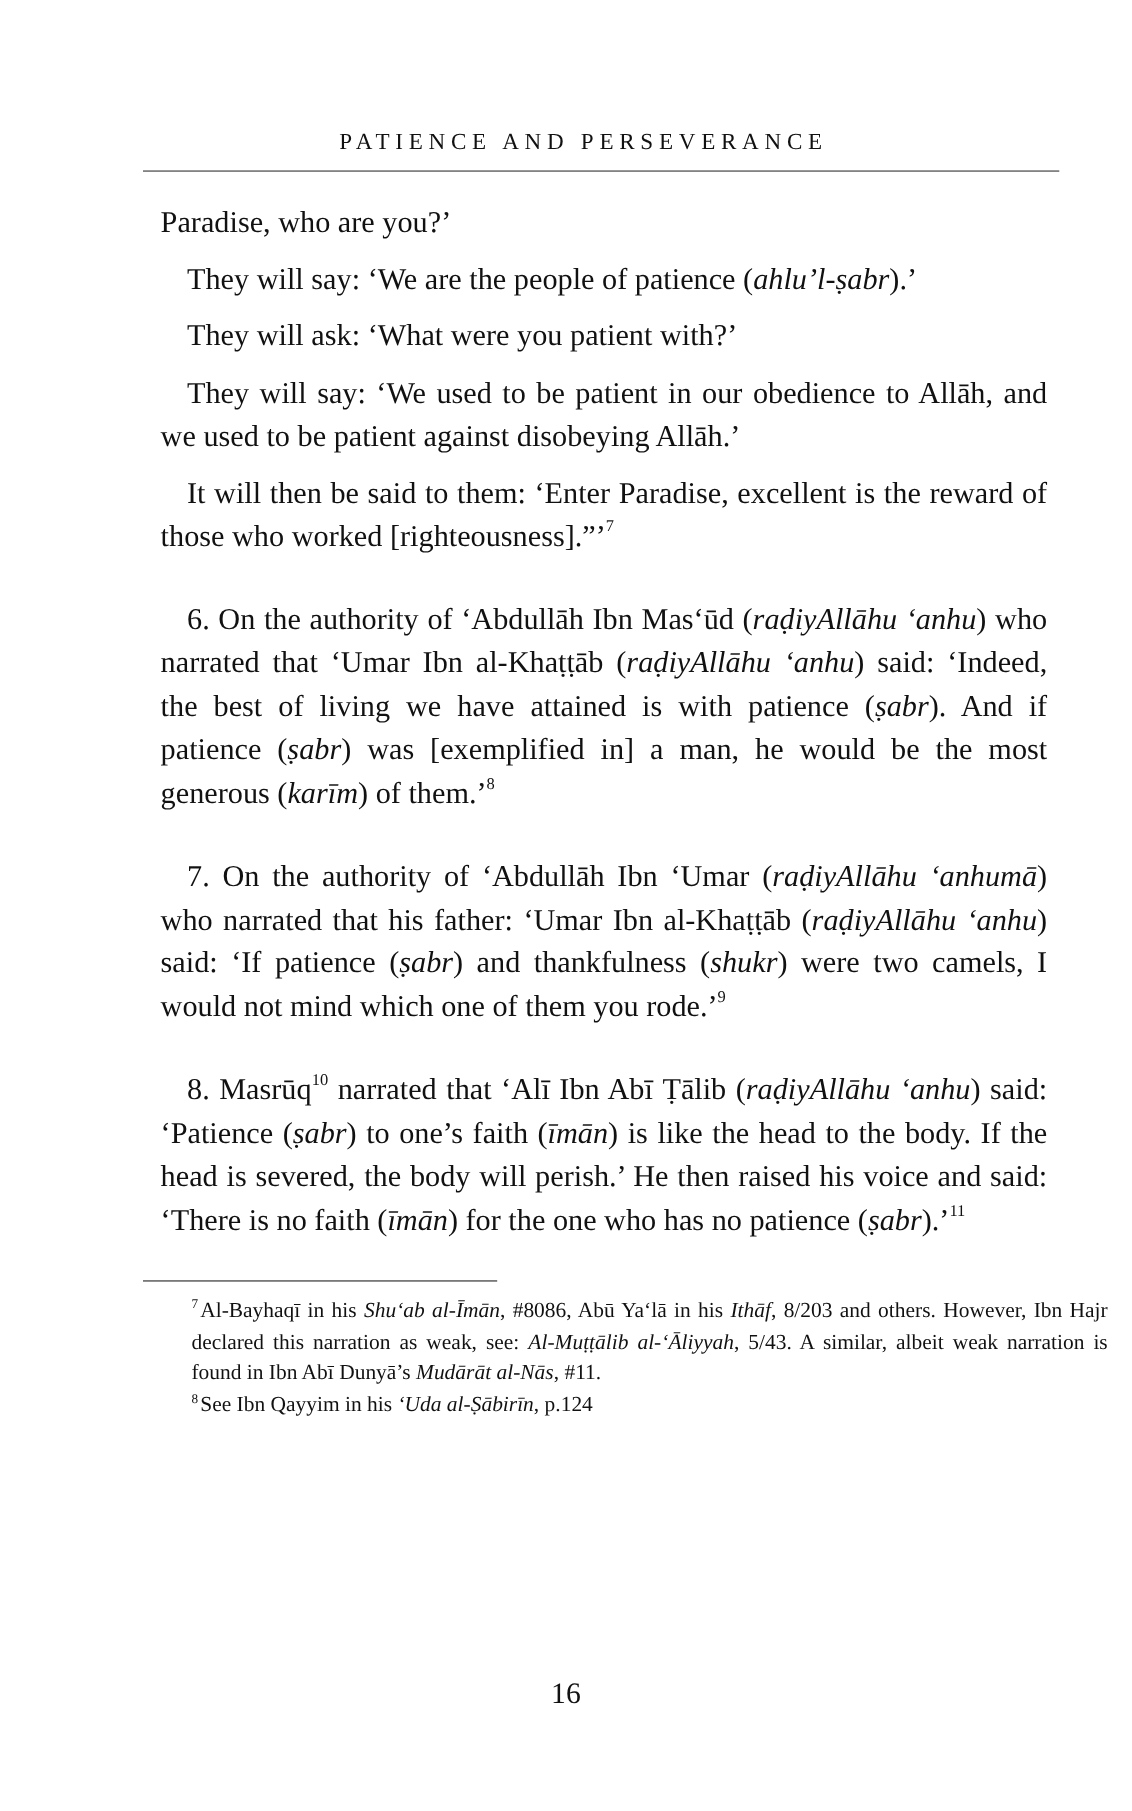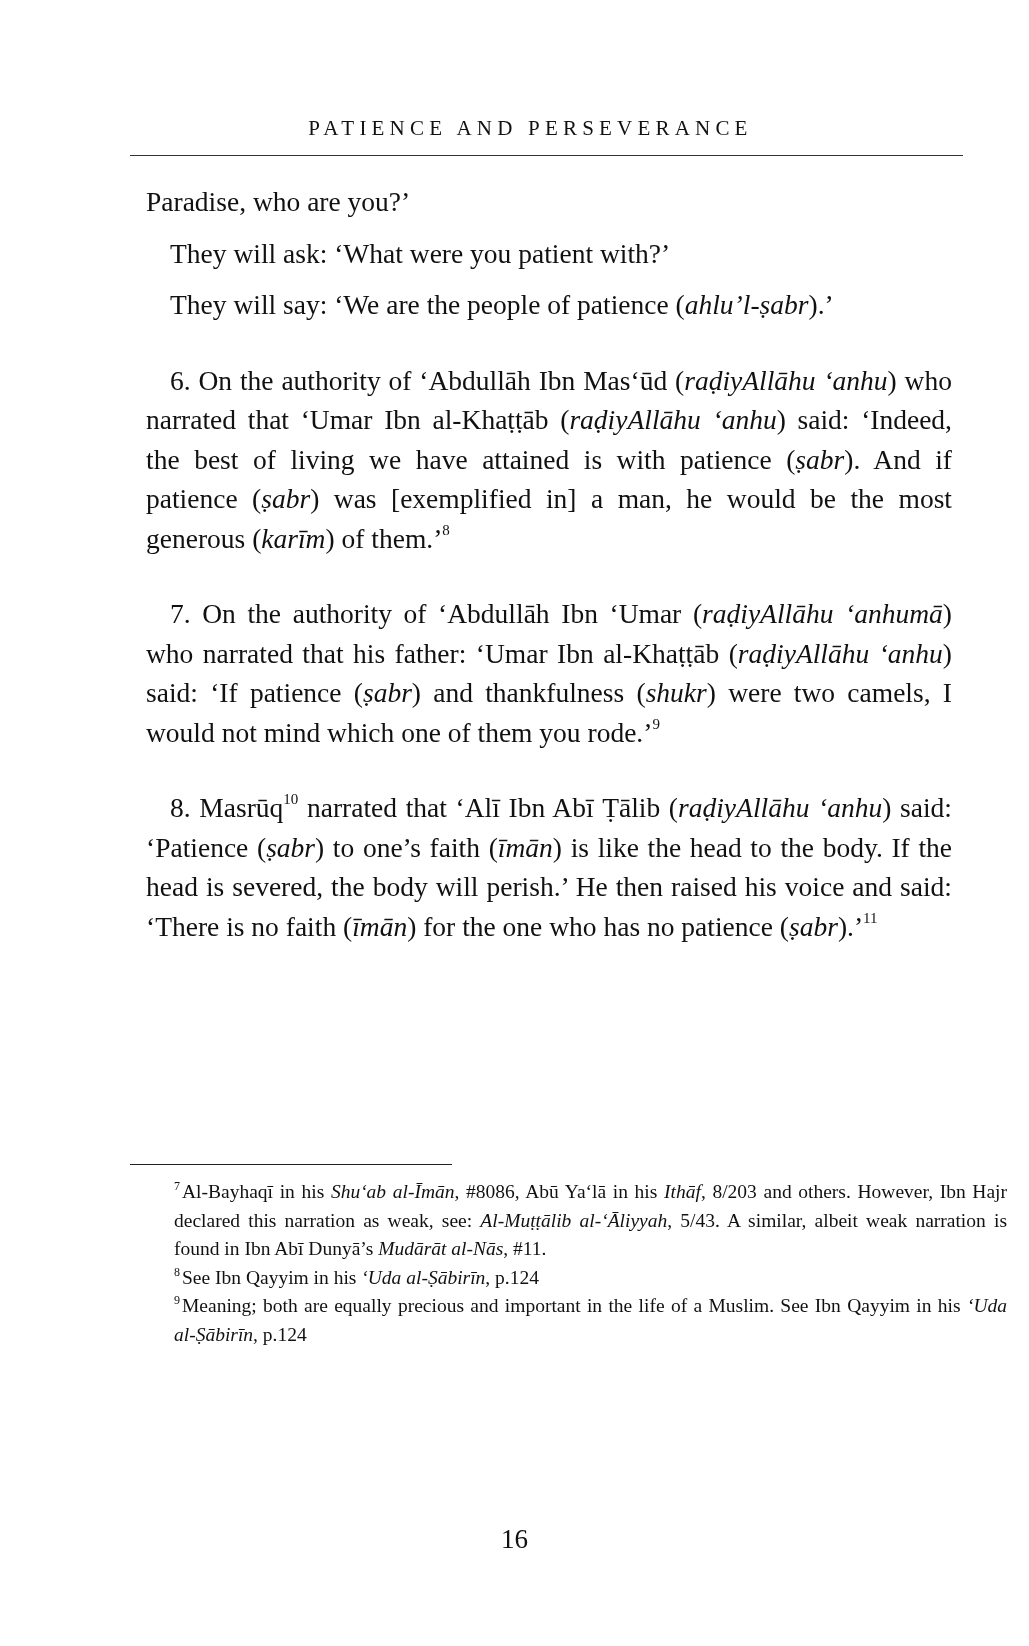--- a/index.html
+++ b/index.html
@@ -41,31 +41,32 @@
   }
 </style>
 </head>
 <body>
 
 <div class="running-head">PATIENCE AND PERSEVERANCE</div>
 <div class="head-rule"></div>
 
 <div class="body-text">
   <p><span>Paradise, who are you?’</span></p>
+  <p class="indent"><span>They will say: ‘We are the people of patience (</span><i>ahlu’l-ṣabr</i><span>).’</span></p>
   <p class="indent"><span>They will ask: ‘What were you patient with?’</span></p>
-  <p class="indent"><span>They will say: ‘We are the people of patience (</span><i>ahlu’l-ṣabr</i><span>).’</span></p>
+  <p class="indent"><span>They will say: ‘We used to be patient in our obedience to Allāh, and we used to be patient against disobeying Allāh.’</span></p>
+  <p class="indent"><span>It will then be said to them: ‘Enter Paradise, excellent is the reward of those who worked [righteousness].”’</span><span class="sup">7</span></p>
 
   <p class="indent gap"><span>6. On the authority of ‘Abdullāh Ibn Mas‘ūd (</span><i>raḍiyAllāhu ‘anhu</i><span>) who narrated that ‘Umar Ibn al-Khaṭṭāb (</span><i>raḍiyAllāhu ‘anhu</i><span>) said: ‘Indeed, the best of living we have attained is with patience (</span><i>ṣabr</i><span>). And if patience (</span><i>ṣabr</i><span>) was [exemplified in] a man, he would be the most generous (</span><i>karīm</i><span>) of them.’</span><span class="sup">8</span></p>
 
   <p class="indent gap"><span>7. On the authority of ‘Abdullāh Ibn ‘Umar (</span><i>raḍiyAllāhu ‘anhumā</i><span>) who narrated that his father: ‘Umar Ibn al-Khaṭṭāb (</span><i>raḍiyAllāhu ‘anhu</i><span>) said: ‘If patience (</span><i>ṣabr</i><span>) and thankfulness (</span><i>shukr</i><span>) were two camels, I would not mind which one of them you rode.’</span><span class="sup">9</span></p>
 
   <p class="indent gap"><span>8. Masrūq</span><span class="sup">10</span><span> narrated that ‘Alī Ibn Abī Ṭālib (</span><i>raḍiyAllāhu ‘anhu</i><span>) said: ‘Patience (</span><i>ṣabr</i><span>) to one’s faith (</span><i>īmān</i><span>) is like the head to the body. If the head is severed, the body will perish.’ He then raised his voice and said: ‘There is no faith (</span><i>īmān</i><span>) for the one who has no patience (</span><i>ṣabr</i><span>).’</span><span class="sup">11</span></p>
 </div>
 
 <div class="foot-rule"></div>
 
 <div class="footnotes">
   <p><span class="fn-mark">7</span><span>Al-Bayhaqī in his </span><i>Shu‘ab al-Īmān</i><span>, #8086, Abū Ya‘lā in his </span><i>Ithāf</i><span>, 8/203 and others. However, Ibn Hajr declared this narration as weak, see: </span><i>Al-Muṭṭālib al-‘Āliyyah</i><span>, 5/43. A similar, albeit weak narration is found in Ibn Abī Dunyā’s </span><i>Mudārāt al-Nās</i><span>, #11.</span></p>
   <p><span class="fn-mark">8</span><span>See Ibn Qayyim in his </span><i>‘Uda al-Ṣābirīn</i><span>, p.124</span></p>
-  <p><span class="fn-mark">9</span><span>Meaning; both are equally precious and important in the life of a Muslim. See Ibn Qayyim in his </span><i>‘Uda al-Ṣābirīn</i><span>, p.124</span></p>
 </div>
 
 <div class="page-number">16</div>
 
 </body></html>

